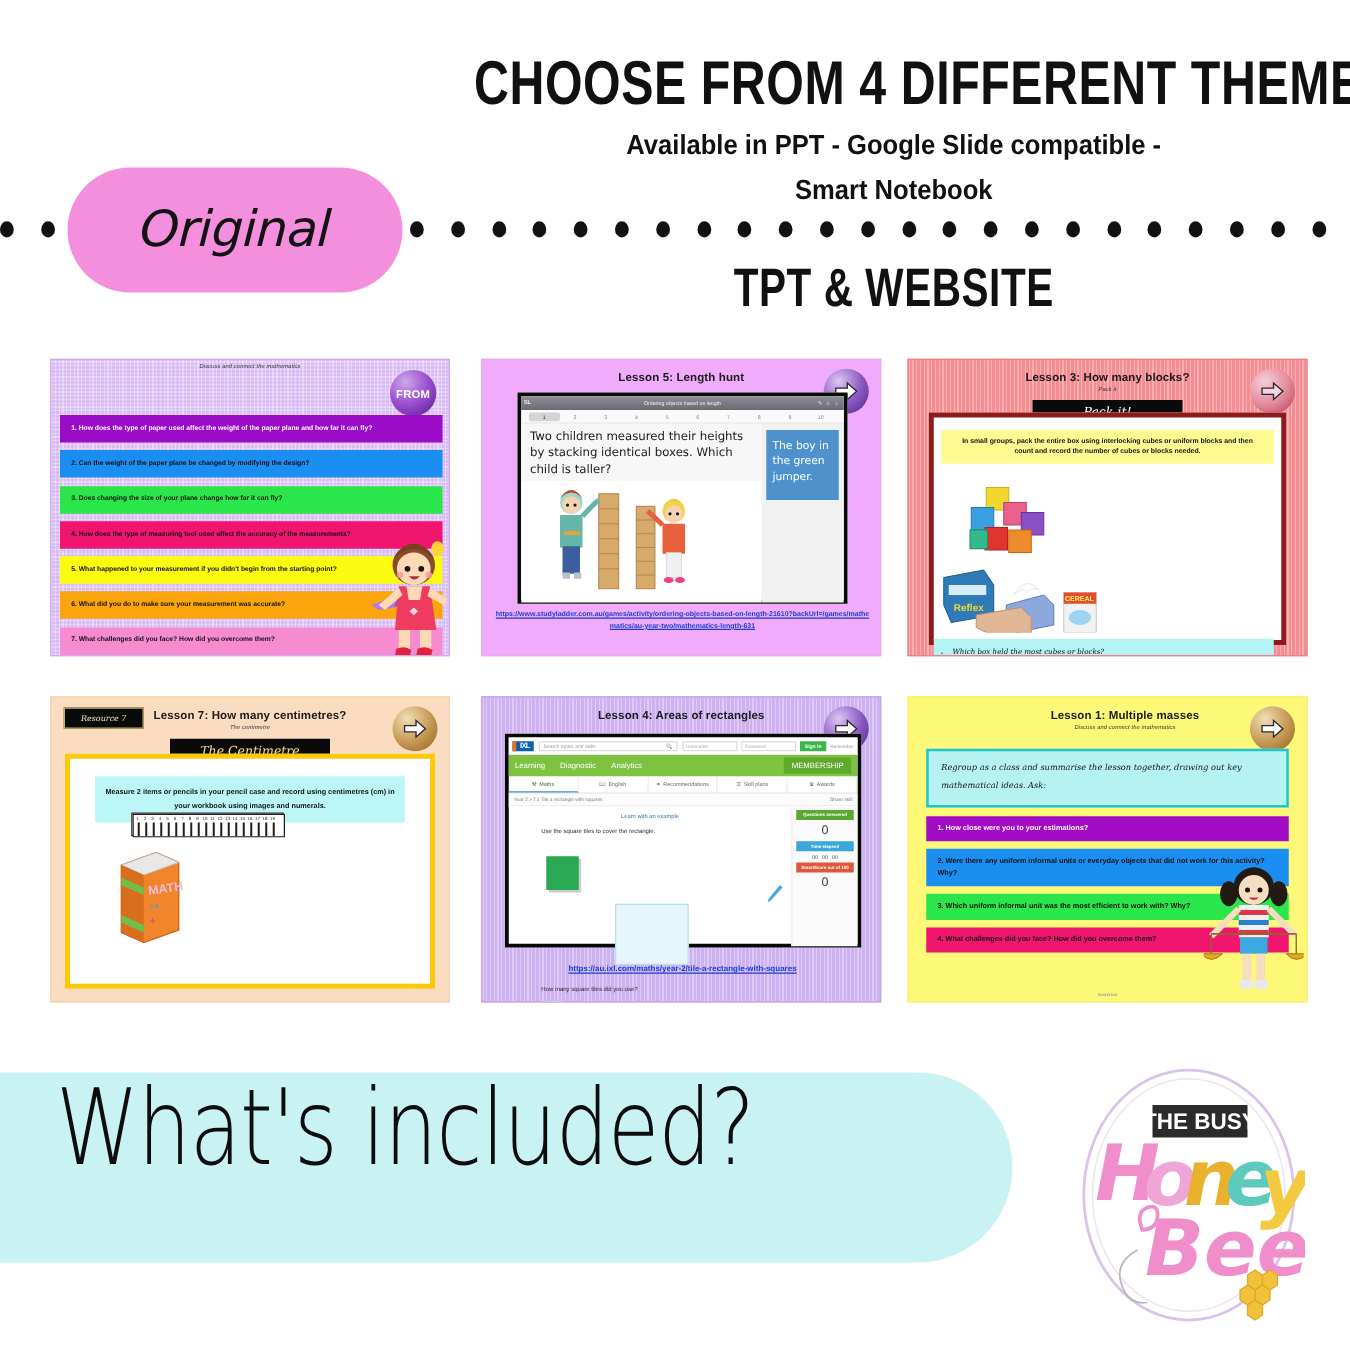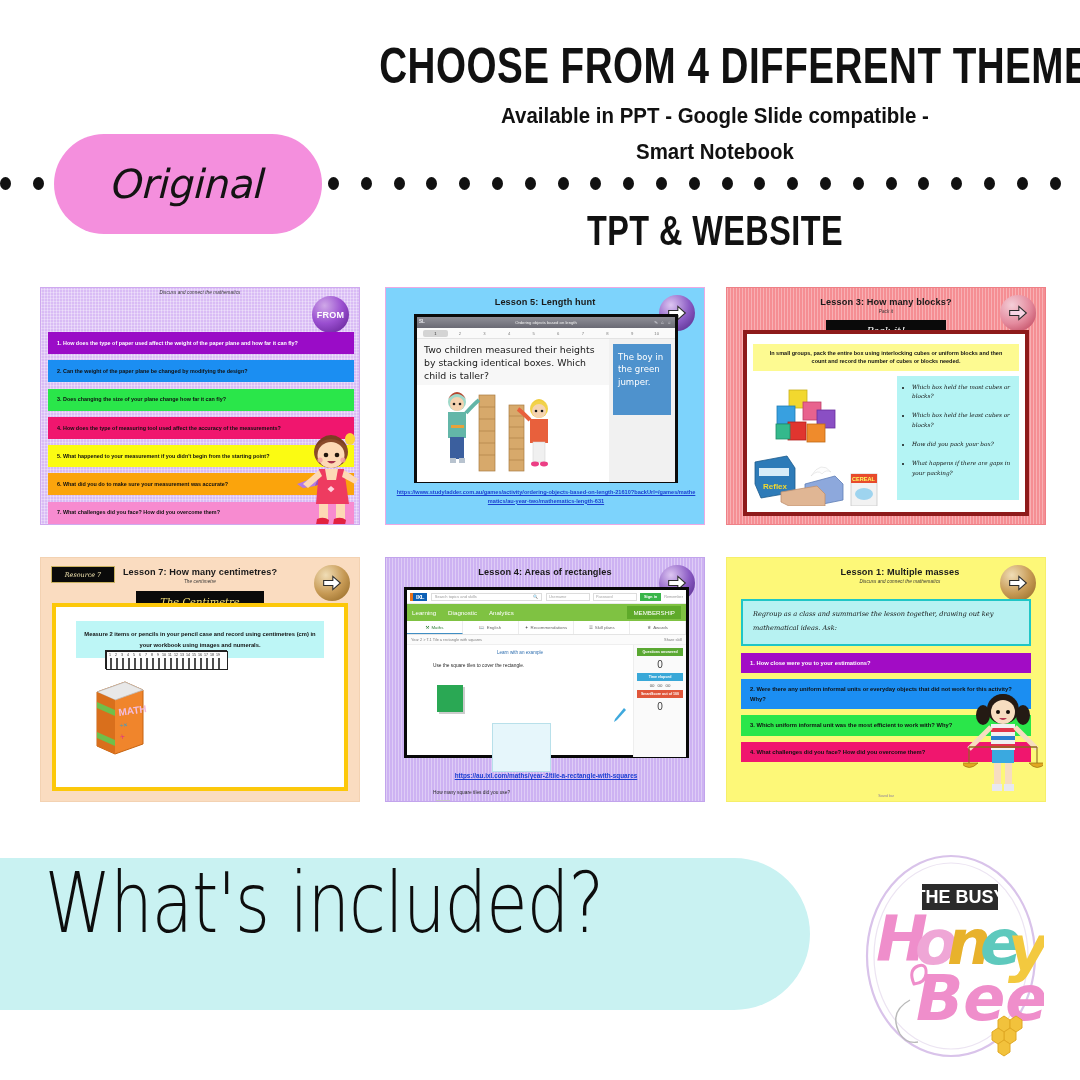--- a/index.html
+++ b/index.html
@@ -182,21 +182,21 @@
     font-family: "DejaVu Sans", sans-serif;
     font-size: 9.4px; color: #1a1a1a; padding: 5px 7px 2px 7px;
     line-height: 1.38; background: #f7f7f7;
   }
   .sl-illus { position: relative; height: 88px; background: #ffffff; }
   .sl-right { flex: 1; background: #f1f1f1; padding: 5px 4px; }
   .sl-ans {
     background: #4e92cd; color: #ffffff;
     font-family: "DejaVu Sans", sans-serif;
     font-size: 8.6px; line-height: 1.45;
-    padding: 7px 5px; margin-bottom: 7px; height: 71px;
+    padding: 7px 5px; margin-bottom: 7px; height: 56px;
   }
   .sl-url {
     position: absolute; left: 10px; top: 200px; width: 300px;
     text-align: center; font-size: 5.6px; color: #1b3fd1;
     text-decoration: underline; line-height: 1.55;
     font-weight: bold; word-break: break-all;
   }
 
   
   #slide3 {
@@ -214,21 +214,21 @@
     font-family: "DejaVu Serif", serif; font-style: italic; font-size: 10px; }
   #s3-frame {
     position: absolute; left: 16px; top: 42px; right: 16px; bottom: 8px;
     background: #ffffff; border: 4px solid #8e1a1a;
   }
   #s3-note {
     margin: 10px 6px 0 6px; background: #fdfa91; padding: 5px 10px;
     text-align: center; font-size: 5.5px; font-weight: bold; color: #141414;
     line-height: 1.5;
   }
-  #s3-lower { display: flex; margin-top: 5px; height: 130px; }
+  #s3-lower { display: flex; margin-top: 5px; height: 130px; flex-direction: column; }
   #s3-pics { width: 150px; position: relative; }
   #s3-bullets {
     flex: 1; background: #b4f4f4; margin: 0 6px 6px 0;
     padding: 7px 6px 6px 6px;
   }
   #s3-bullets li {
     font-family: "DejaVu Serif", serif; font-style: italic;
     font-size: 5.7px; color: #111; margin: 0 0 9px 9px; line-height: 1.75;
   }
 
@@ -447,21 +447,21 @@
     <path d="M42 64 l3.5 3 -3.5 3.2 -3.5 -3.2z" fill="#ffd2dc"></path>
     <path d="M30 48 L14 62 L19 66 L33 54 Z" fill="#fdd9b5"></path>
     <path d="M55 48 L69 57 L66 62 L53 55 Z" fill="#fdd9b5"></path>
     <rect x="30" y="82" width="9" height="16" fill="#fdd9b5"></rect>
     <rect x="47" y="82" width="9" height="16" fill="#fdd9b5"></rect>
     <path d="M28 97 q7 -3 12 1 l-1 5 -12 0z" fill="#e2213f"></path>
     <path d="M45 97 q7 -3 12 1 l-1 5 -12 0z" fill="#e2213f"></path>
   </svg>
 </div>
 
-<div class="slide s-r1 s-c2" id="slide2" style="background-color: #7dd3fc;">
+<div class="slide s-r1 s-c2" id="slide2" style="background-color: #f0abfc;">
   <div class="s-title">Lesson 5: Length hunt</div>
 
   <div class="navbtn nav-viol">
     <svg viewBox="0 0 24 24">
       <path d="M2 9 h11 V4 l9 8 -9 8 v-5 H2 z" fill="#ffffff" stroke="#2b2b2b" stroke-width="1.3"></path>
     </svg>
   </div>
 
   <div class="sl-screen">
     <div class="sl-topbar">

